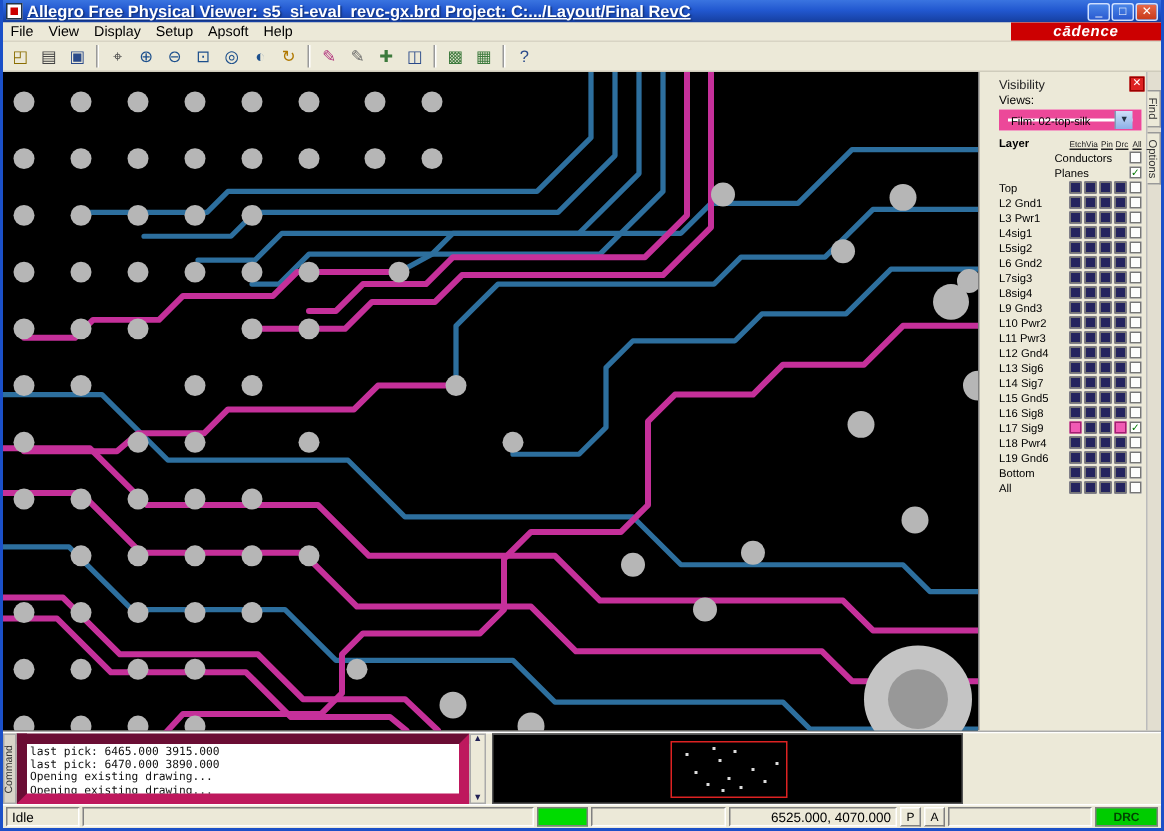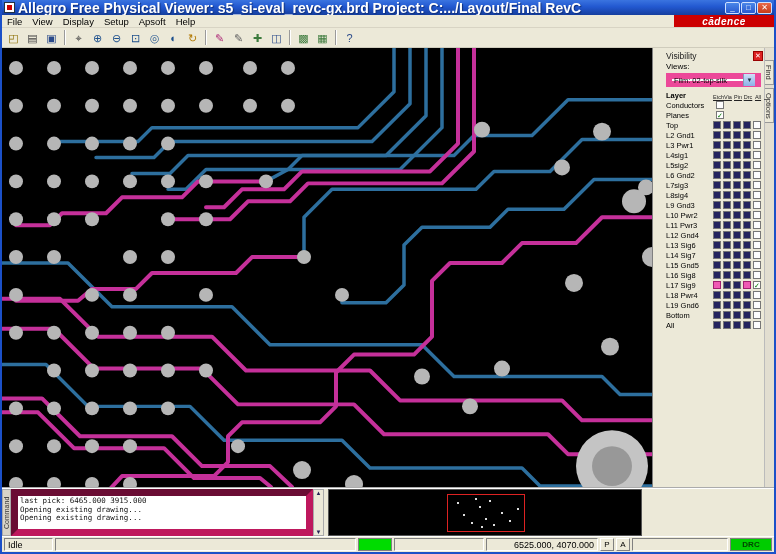--- a/index.html
+++ b/index.html
@@ -4,21 +4,21 @@
 <style>
   *{margin:0;padding:0;box-sizing:border-box;}
   html,body{width:776px;height:554px;overflow:hidden;}
   body{font-family:"Liberation Sans",sans-serif;font-size:10px;background:#ece9d8;}
   .window{width:776px;height:554px;border:2px solid #1b50c8;border-top:none;display:flex;flex-direction:column;background:#ece9d8;}
 
   
   .titlebar{height:15px;flex:0 0 15px;background:linear-gradient(180deg,#3a74e0 0%,#2258d0 45%,#153e9e 100%);display:flex;align-items:center;padding:0 2px;color:#fff;}
   .app-icon{width:11px;height:11px;background:#fff;border:1px solid #234;position:relative;flex:0 0 11px;}
   .app-icon i{position:absolute;left:2px;top:2px;width:5px;height:5px;background:#c00;}
-  .title-text{font-size:14px;font-weight:bold;flex:1;white-space:nowrap;overflow:hidden;margin-left:3px;text-shadow:1px 1px 1px #10307a;}
+  .title-text{font-size:11px;font-weight:bold;flex:1;white-space:nowrap;overflow:hidden;margin-left:3px;text-shadow:1px 1px 1px #10307a;text-decoration:underline;}
   .win-btn{width:15px;height:12px;margin-left:1px;border:1px solid #cfe0ff;border-radius:2px;font-size:8px;line-height:10px;text-align:center;color:#fff;background:linear-gradient(180deg,#4a86e8,#2a5ad0);}
   .win-btn.close{background:linear-gradient(180deg,#e8694a,#c83a1a);}
 
   
   .menubar{height:13px;flex:0 0 13px;background:#ece9d8;display:flex;align-items:stretch;border-bottom:1px solid #d8d4c4;justify-content:flex-end;}
   .menu-items{flex:1;display:flex;align-items:center;}
   .menu-item{padding:0 5px;font-size:9.5px;color:#000;}
   .brand{flex:0 0 100px;background:#cc0001;color:#fff;font-size:10px;font-style:italic;font-weight:bold;display:flex;align-items:center;justify-content:center;letter-spacing:.5px;}
 
   
@@ -36,21 +36,21 @@
   .panel-head{display:flex;align-items:center;height:12px;}
   .panel-title{flex:1;font-size:8.5px;color:#222;}
   .panel-close{width:10px;height:10px;background:#d22;color:#fff;font-size:7px;line-height:8px;text-align:center;border:1px solid #900;}
   .views-label{height:10px;line-height:10px;}
   .dropdown{height:14px;border:6px solid #ec4899;background:#fff;display:flex;align-items:center;margin:1px 2px 3px 0;}
   .dd-text{flex:1;font-size:7.5px;padding-left:2px;white-space:nowrap;overflow:hidden;}
   .dd-btn{width:12px;height:12px;background:linear-gradient(180deg,#cfe0f8,#8cb0e8);border-left:1px solid #7f9db9;font-size:6px;text-align:center;line-height:12px;color:#234;}
   .col-head{display:flex;height:10px;align-items:flex-end;}
   .layer-label{width:50px;font-size:7.5px;font-weight:bold;}
   .colL{width:10px;font-size:5.5px;text-align:center;text-decoration:underline;color:#222;}
-  .g-row,.layer-row{display:flex;height:10px;align-items:center;}
+  .g-row,.layer-row{display:flex;height:10px;align-items:center;justify-content:flex-end;}
   .lname,.g-label{width:50px;font-size:7.5px;white-space:nowrap;overflow:hidden;}
   .boxes{display:flex;}
   .cb{width:8px;height:8px;margin-right:2px;border:1px solid #777;background:#fff;font-size:7px;line-height:7px;text-align:center;color:#070;}
   .cb.on{background:#24245e;}
   .cb.off{background:#fdfdfd;}
   .cb.pink{background:#f05ab4;border-color:#a02070;}
   .cb.green{background:#fff;}
 
   
   .tabstrip{width:10px;flex:0 0 10px;background:#e2ded0;display:flex;flex-direction:column;padding-top:12px;gap:3px;border-left:1px solid #bbb;}
@@ -480,20 +480,21 @@
     <div class="tabstrip" id="tabstrip">
         <div class="vtab2">Find</div>
         <div class="vtab2">Options</div>
       </div>
   </div>
 
   <div class="bottom">
     <div class="vtab-left">Command</div>
     <div class="console" id="console-lines">
         <div class="con-line">last pick:  6465.000  3915.000</div>
+        <div class="con-line">last pick:  6470.000  3890.000</div>
         <div class="con-line">Opening existing drawing...</div>
         <div class="con-line">Opening existing drawing...</div>
       </div>
     <div class="con-scroll">
       <span>▲</span>
       <span>▼</span>
     </div>
     <div class="worldview" id="worldview">
         <div class="view-rect" style="left: 118px; top: 4px; width: 78px; height: 38px;"></div>
         <i class="wdot" style="left: 128px; top: 12px;"></i>

